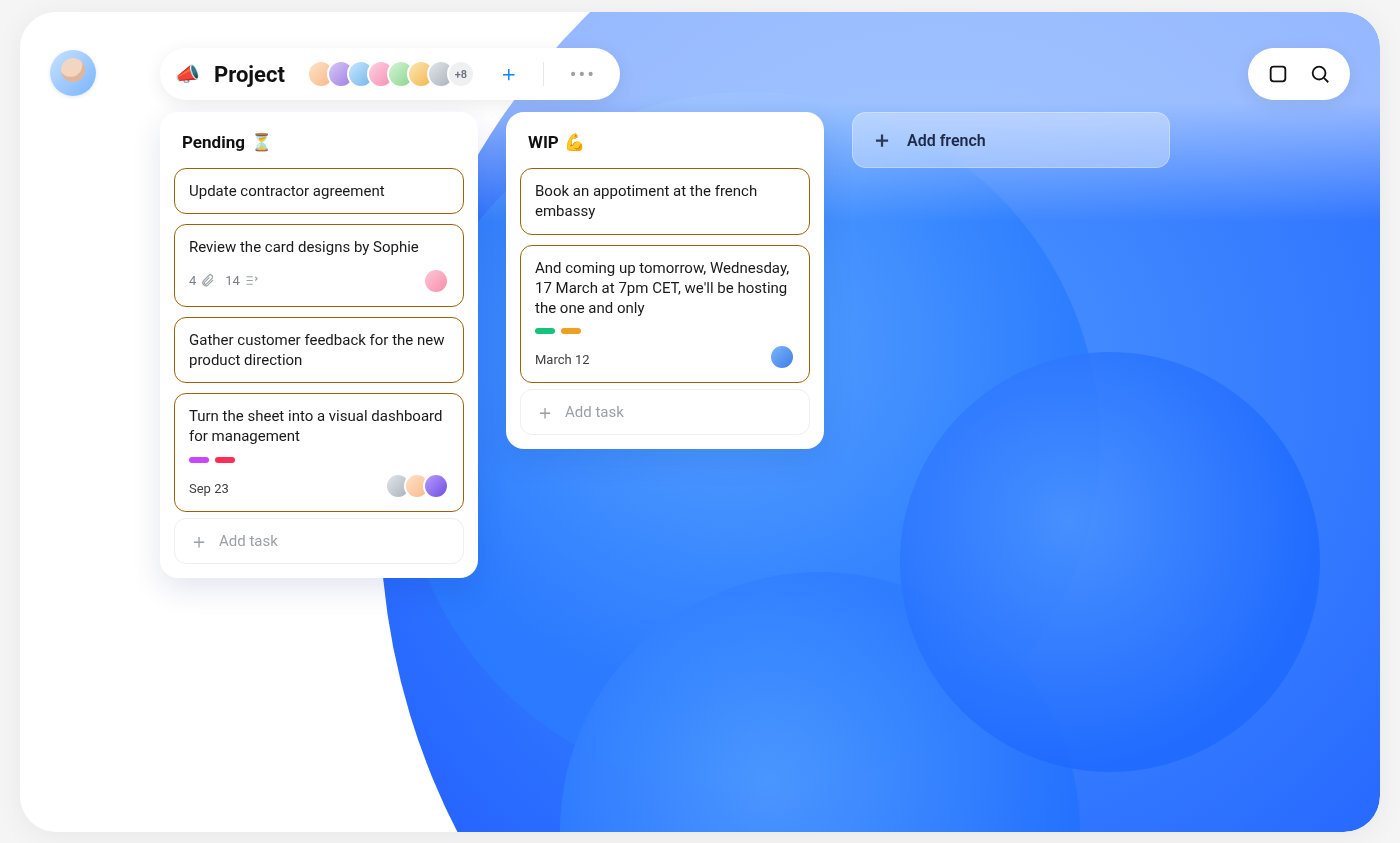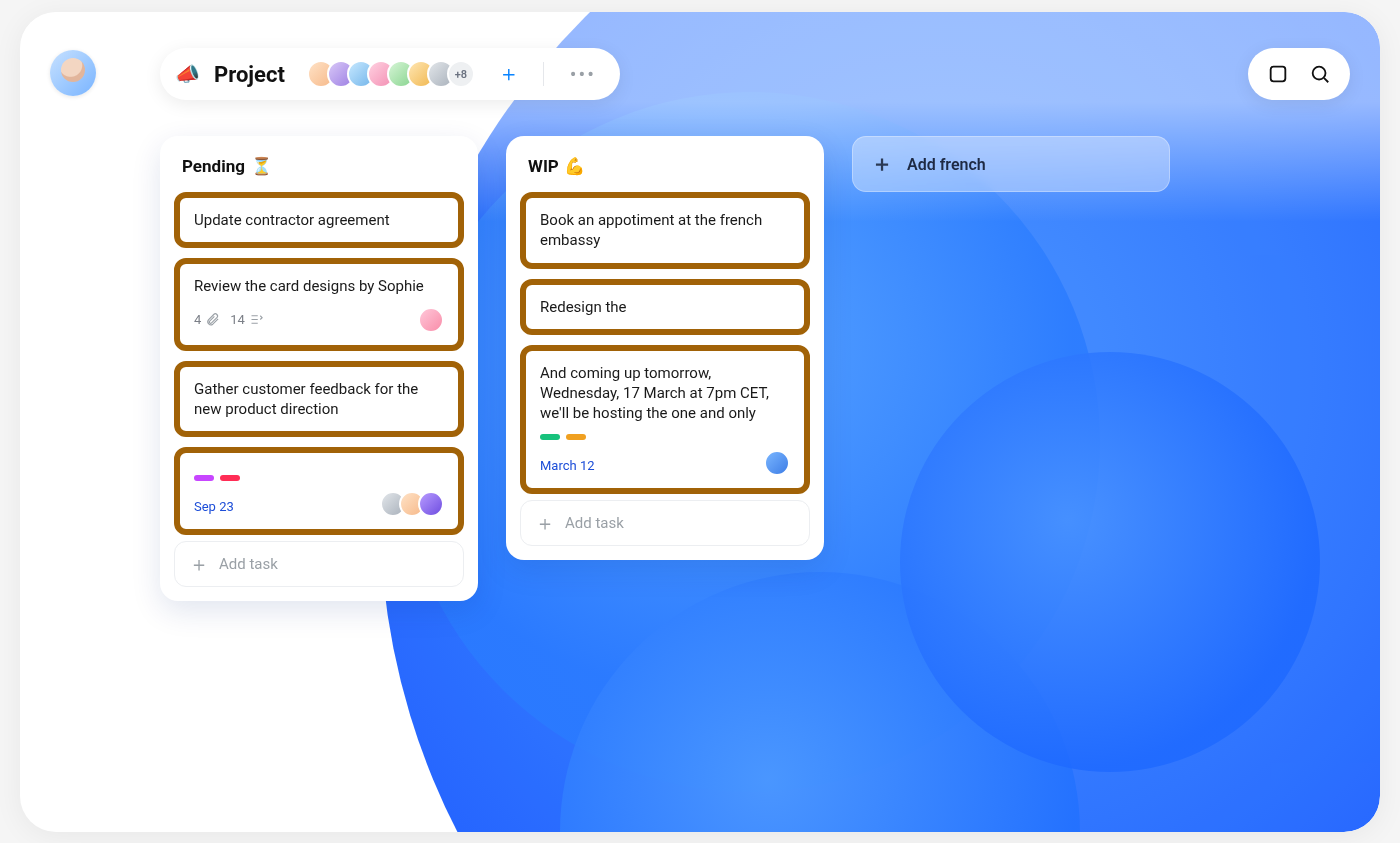--- a/index.html
+++ b/index.html
@@ -51,41 +51,41 @@
   .more-btn { color:#9aa0a6; font-size:20px; letter-spacing:2px; padding:0 6px; cursor:pointer;}
 
   .right-pill {
     position:absolute; right: 30px; top: 36px; height: 52px; background:#fff;
     border-radius: 26px; display:flex; align-items:center; gap: 18px; padding: 0 18px;
     box-shadow: 0 4px 18px rgba(0,0,0,0.08);
   }
   .icon-btn { width:24px;height:24px; color:#111; display:flex;align-items:center;justify-content:center; cursor:pointer;}
   .icon-btn svg { width:22px;height:22px; stroke:#111; stroke-width:2; fill:none; }
 
-  .board { position:absolute; left: 140px; top: 124px; display:flex; gap: 28px; align-items:flex-start;}
+  .board { position:absolute; left: 140px; top: 100px; display:flex; gap: 28px; align-items:flex-start;}
   .col {
     width: 318px; background:#fff; border-radius: 18px; padding: 20px 14px 14px 14px;
     box-shadow: 0 10px 30px rgba(10,40,120,0.12);
   }
   .col-title { font-size: 17px; font-weight:700; color:#111; padding: 0 8px; display:flex; gap:6px; align-items:center;}
   .tasks { margin-top: 16px; display:flex; flex-direction:column; gap: 10px; }
   .card {
-    background:#fff; border:6px solid #a16207; border-radius: 12px; padding: 12px 14px;
+    background:#fff; border:1px solid #a16207; border-radius: 12px; padding: 12px 14px;
     font-size: 15px; line-height: 1.35; color:#1a1a1a; cursor:pointer;
   }
   .card .meta { display:flex; align-items:center; justify-content:space-between; margin-top: 10px;}
   .meta-left { display:flex; align-items:center; gap:10px; color:#7b7f87; font-size:13px;}
   .meta-left .grp { display:flex; align-items:center; gap:4px;}
   .meta-left svg{ width:15px;height:15px; stroke:#9aa0a6; fill:none; stroke-width:1.8;}
   .meta-avs { display:flex; }
   .meta-avs .mav{ width:26px;height:26px;border-radius:50%; border:2px solid #fff; margin-left:-7px;}
   .meta-avs .mav:first-child{margin-left:0;}
   .tags { display:flex; gap:6px; margin-top: 10px;}
   .tag { width:20px; height:6px; border-radius:4px; }
-  .date { color:#1d4ed8; font-size:13px; margin-top:6px;}
+  .date { color:#404040; font-size:13px; margin-top:6px;}
   .add-task {
     border:1px solid #eceef1; border-radius:12px; height:46px; display:flex;align-items:center; gap:10px;
     padding: 0 14px; color:#9aa0a6; font-size:15px; cursor:pointer; margin-top:6px;
   }
   .add-task .plus{ font-size:20px; line-height:1; }
 
   .add-section {
     width: 318px; height: 56px; border-radius: 14px;
     background: rgba(255,255,255,0.35); backdrop-filter: blur(4px);
     display:flex; align-items:center; gap:14px; padding:0 18px;
@@ -174,20 +174,21 @@
               </span>
               <span class="meta-avs">
                 <span class="mav cpink"></span>
               </span>
             </div>
           </div>
           <div class="card">
             <div>Gather customer feedback for the new product direction</div>
           </div>
           <div class="card">
+            <div>Turn the sheet into a visual dashboard for management</div>
             <div class="tags">
               <span class="tag" style="background: rgb(199, 70, 255);"></span>
               <span class="tag" style="background: rgb(255, 45, 85);"></span>
             </div>
             <div class="meta">
               <span class="date">Sep 23</span>
               <span class="meta-avs">
                 <span class="mav c6"></span>
                 <span class="mav c1"></span>
                 <span class="mav cpurp"></span>
@@ -201,23 +202,20 @@
         </div>
       </div>
       <div class="col">
         <div class="col-title">
           <span>WIP</span> 
           <span>💪</span>
         </div>
         <div class="tasks">
           <div class="card">
             <div>Book an appotiment at the french embassy</div>
-          </div>
-          <div class="card">
-            <div>Redesign the</div>
           </div>
           <div class="card">
             <div>And coming up tomorrow, Wednesday, 17 March at 7pm CET, we'll be hosting the one and only</div>
             <div class="tags">
               <span class="tag" style="background: rgb(23, 194, 124);"></span>
               <span class="tag" style="background: rgb(240, 160, 32);"></span>
             </div>
             <div class="meta">
               <span class="date">March 12</span>
               <span class="meta-avs">

